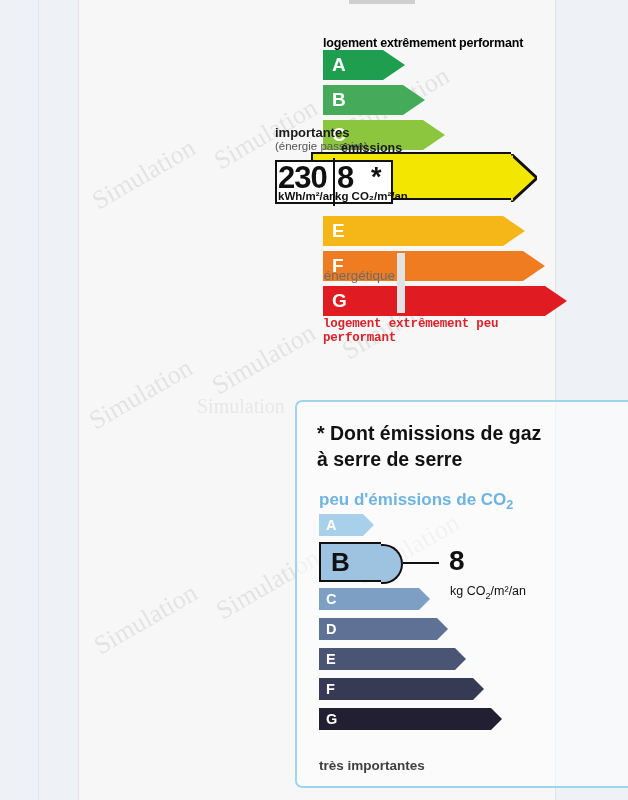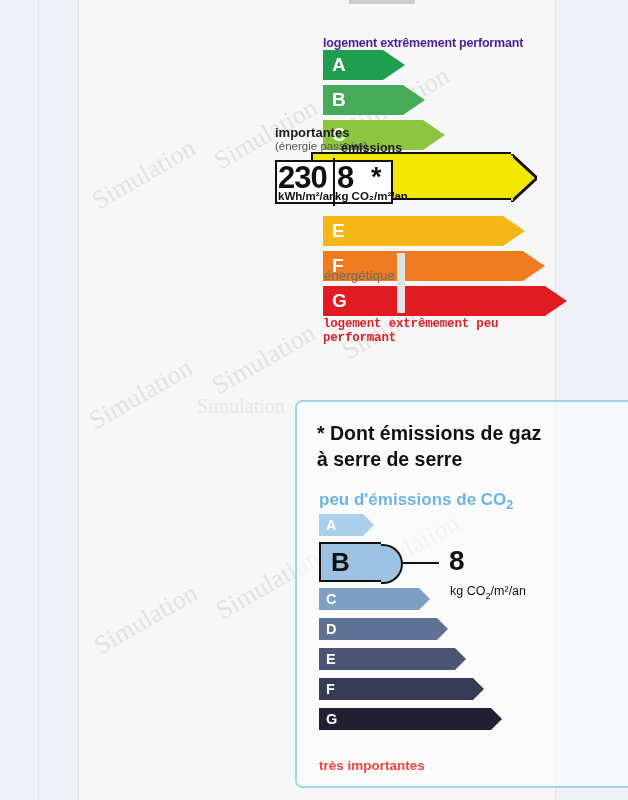--- a/index.html
+++ b/index.html
@@ -59,21 +59,21 @@
   
   #dpe { position: absolute; left: 0; top: 0; width: 478px; height: 360px; }
 
   .topLabel, .botLabel {
     position: absolute;
     left: 244px;
     font-size: 12.5px;
     font-weight: bold;
     letter-spacing: -0.2px;
   }
-  .topLabel { top: 36px; color: #4c1d95; }
+  .topLabel { top: 36px; color: #000000; }
   .botLabel { top: 317px; color: #d8232a; font-family: Liberation Mono, monospace; }
 
   .arrowRow { position: absolute; left: 244px; height: 30px; }
   .arrow {
     position: relative;
     height: 30px;
     display: flex;
     align-items: center;
   }
   .arrow .body { height: 30px; position: relative; }
@@ -234,21 +234,21 @@
     left: 22px; top: 330px;
     font-size: 13.5px;
     font-weight: bold;
     color: #2f3a56;
   }
   #gesBot2 {
     position: absolute;
     left: 22px; top: 356px;
     font-size: 13.5px;
     font-weight: bold;
-    color: #ef4444;
+    color: #404040;
   }
   .gesRow { position: absolute; left: 22px; height: 22px; }
   .gesBar {
     height: 22px;
     position: relative;
   }
   .gesBar .tip {
     position: absolute;
     left: 100%; top: 0;
     width: 0; height: 0;

